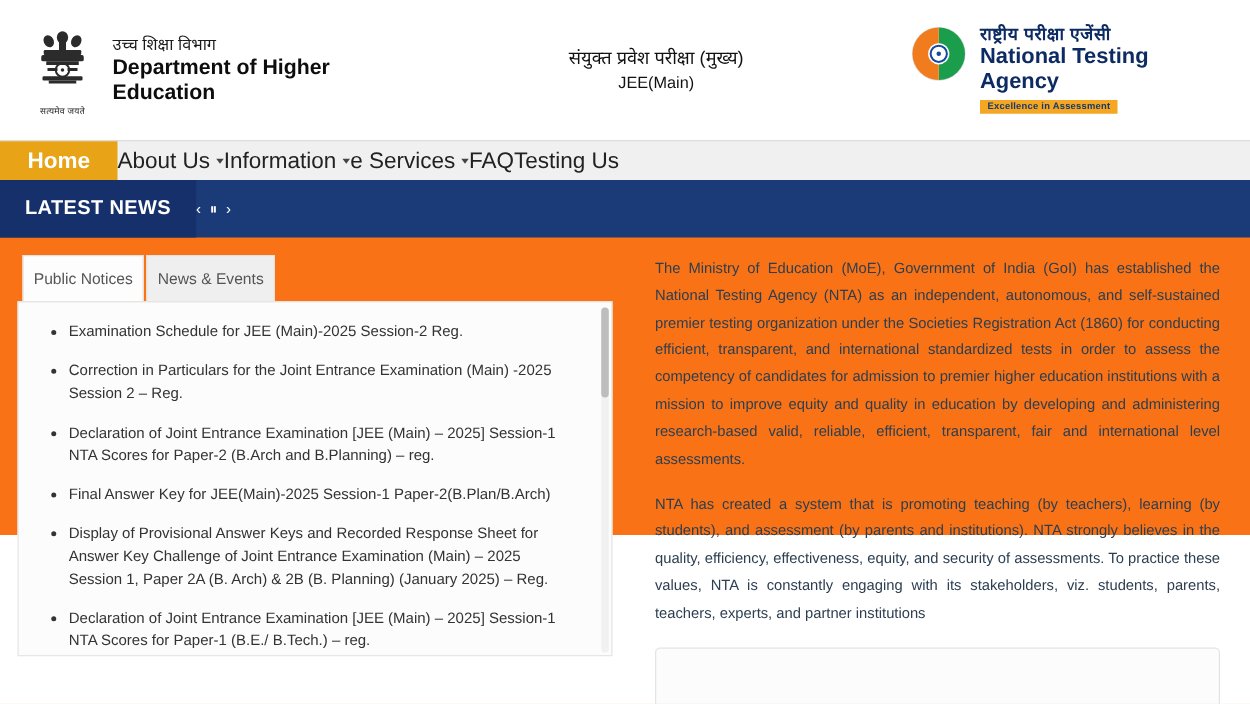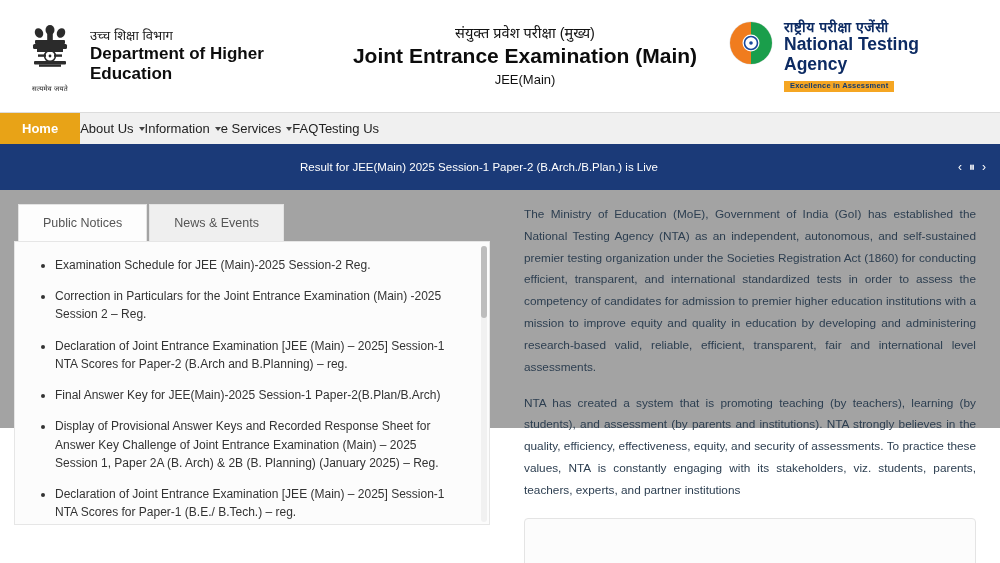--- a/index.html
+++ b/index.html
@@ -3,21 +3,21 @@
 <meta charset="utf-8">
 <style>
   * { box-sizing: border-box; }
   html, body {
     margin: 0; padding: 0;
     width: 1000px; height: 563px;
     overflow: hidden;
     background: #ffffff;
     font-family: "Liberation Sans", sans-serif;
   }
-  .page { width: 1000px; height: 428px; position: relative; background:#a3a3a3; }
+  .page { width: 1000px; height: 428px; position: relative; background:#f97316; }
 
   
   .header {
     height: 112px;
     display: flex;
     align-items: center;
     padding: 0 22px;
     background: #ffffff;
     position: relative;
   }
@@ -67,21 +67,21 @@
     letter-spacing:.2px;
   }
 
   
   .nav {
     height: 32px;
     background: #f0f0f0;
     border-top: 1px solid #dcdcdc;
     display: flex;
     align-items: stretch;
-    font-size: 13px;
+    font-size: 18px;
   }
   .nav-item {
     display:flex; align-items:center;
     padding: 0 0;
     color: #222;
     cursor: pointer;
     white-space: nowrap;
   }
   .nav-item.active {
     background: #e8a317;
@@ -139,21 +139,21 @@
     padding-left: 14px;
     padding-right: 10px;
   }
   .tabs {
     display:flex;
     margin-bottom: 0;
     padding-left: 4px;
   }
   .tab {
     font-size: 12.5px;
-    padding: 11px 24px;
+    padding: 11px 8px;
     color: #555;
     background: #f7f7f7;
     border: 1px solid #e3e3e3;
     border-bottom: none;
     cursor: pointer;
   }
   .tab.active {
     background: #fdfdfd;
     color: #555;
   }
@@ -249,21 +249,20 @@
         <div class="emblem-caption">सत्यमेव जयते</div>
       </div>
       <div class="dept-text">
         <div class="dept-hindi">उच्च शिक्षा विभाग</div>
         <div class="dept-eng">Department of Higher Education</div>
       </div>
     </div>
 
     <div class="center-title">
       <div class="ct-hindi">संयुक्त प्रवेश परीक्षा (मुख्य)</div>
-      <div class="ct-main">Joint Entrance Examination (Main)</div>
       <div class="ct-sub">JEE(Main)</div>
     </div>
 
     <div class="nta-block">
       <div class="nta-logo">
         <svg width="46" height="46" viewBox="0 0 46 46">
           <circle cx="23" cy="23" r="21" fill="#ffffff" stroke="#dddddd" stroke-width="1"></circle>
           <path d="M23 2 A21 21 0 0 1 23 44 Z" fill="#1a9e4b"></path>
           <path d="M23 2 A21 21 0 0 0 23 44 Z" fill="#f07c1e"></path>
           <circle cx="23" cy="23" r="8.5" fill="#ffffff"></circle>
@@ -297,21 +296,21 @@
     </div>
     <div class="nav-item">
       <span>FAQ</span>
     </div>
     <div class="nav-item">
       <span>Testing Us</span>
     </div>
   </div>
 
   <div class="newsbar">
-    <div class="news-ticker">Result for JEE(Main) 2025 Session-1 Paper-2 (B.Arch./B.Plan.) is Live</div>
+    <div class="news-label">LATEST NEWS</div>
     <div class="news-controls">
       <span>‹</span>
       <span>⏸</span>
       <span>›</span>
     </div>
   </div>
 
   <div class="content">
 
     <div class="left-col">

